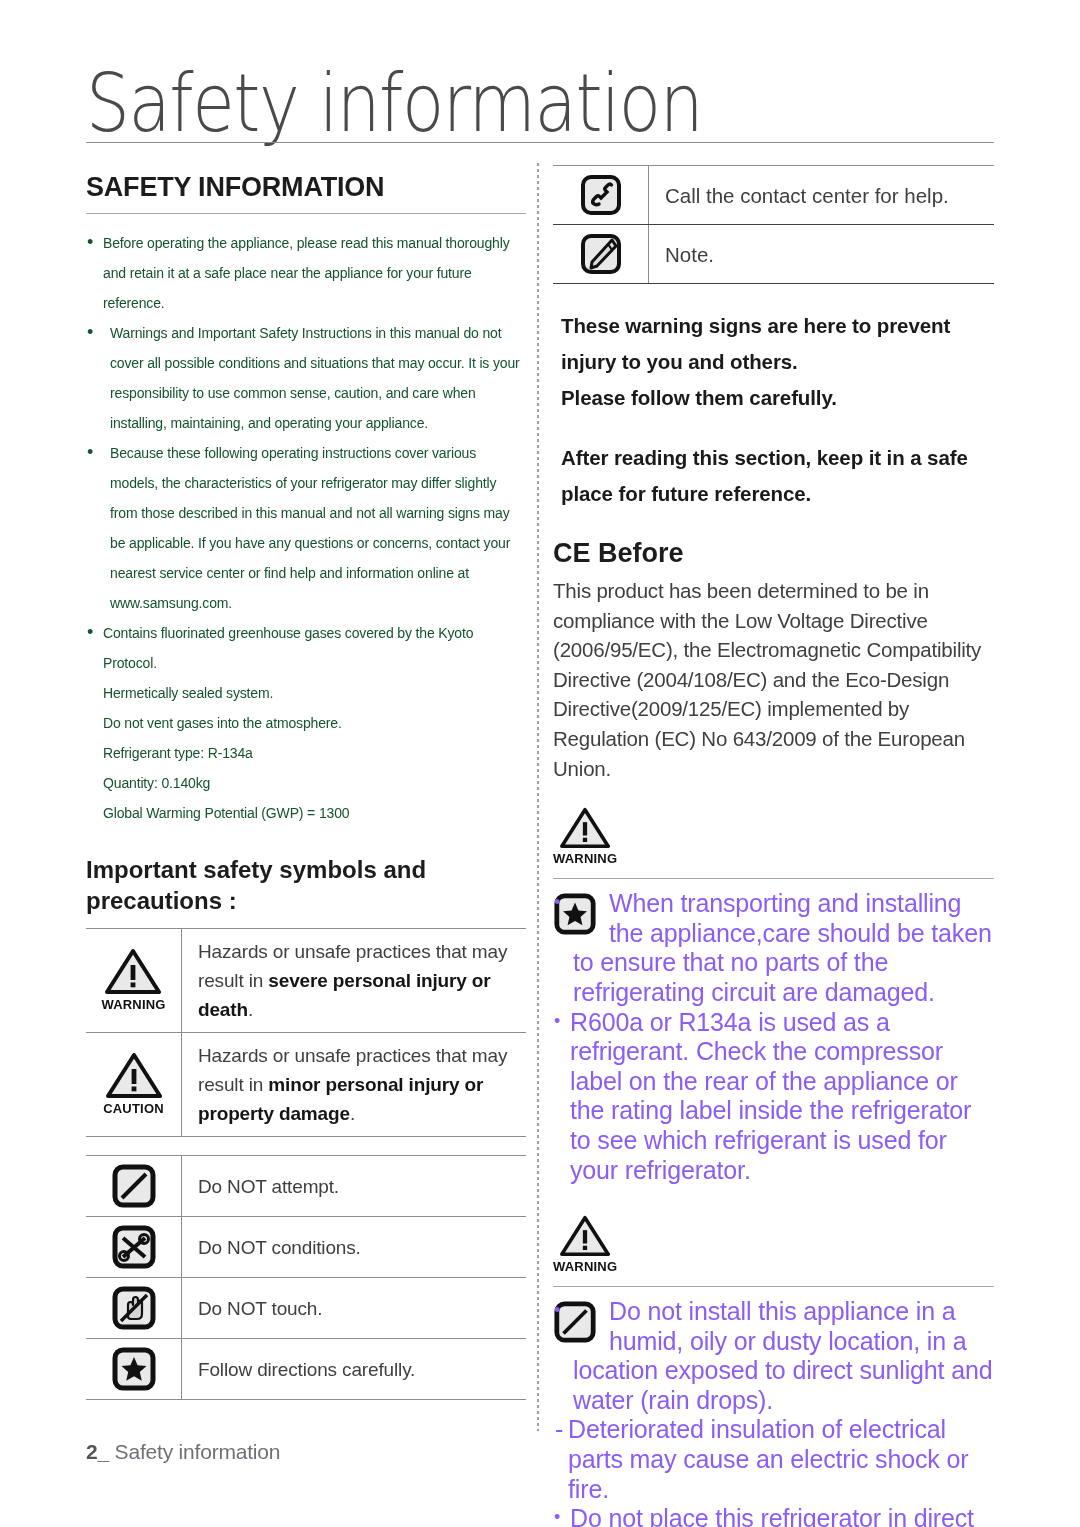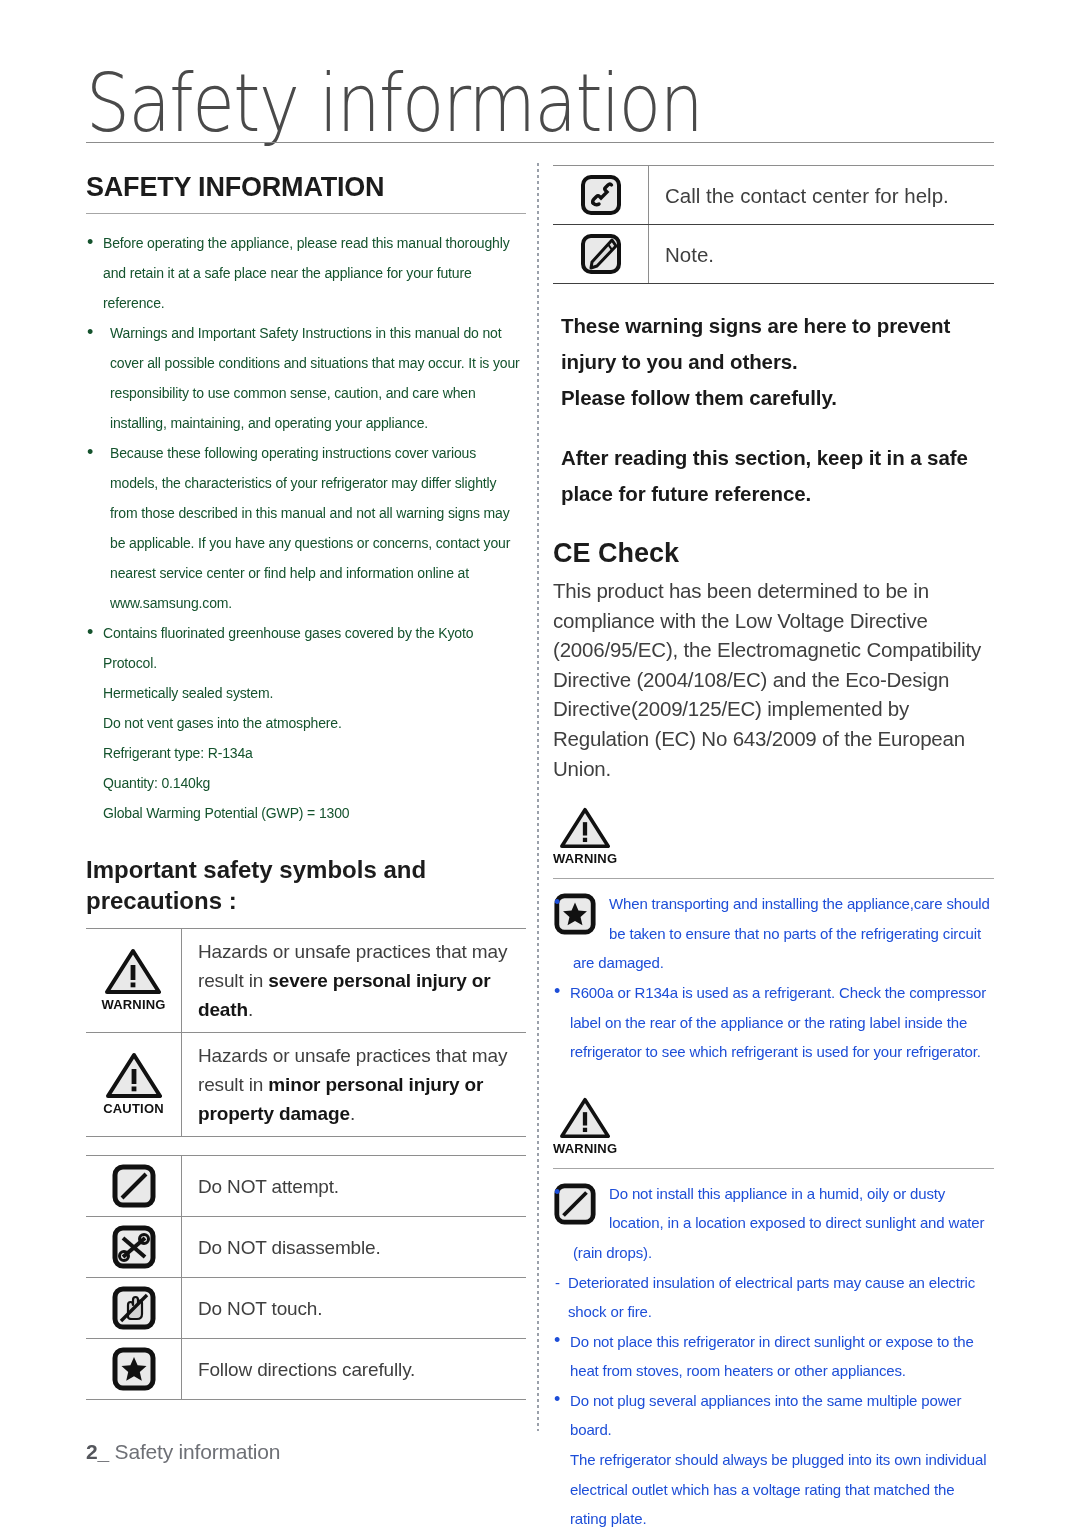--- a/index.html
+++ b/index.html
@@ -223,23 +223,23 @@
   }
 
   .warn-block { margin-top: 24px; }
   .warn-rule {
     width: 100%;
     height: 1px;
     background: #a6a6a6;
     margin: 11px 0 10px 0;
   }
   .warn-body {
-    font-size: 15px;
+    font-size: 25px;
     line-height: 29.6px;
-    color: #1d4ed8;
+    color: #8b5cf6;
     letter-spacing: -0.15px;
     position: relative;
   }
   .float-ico {
     float: left;
     margin: 3px 12px 0 0;
     shape-outside: margin-box;
   }
   .hang {
     position: relative;
@@ -359,21 +359,21 @@
       <tr>
         <td class="ico">
           <svg class="sq" width="46" height="46" viewBox="0 0 46 46" aria-hidden="true">
             <rect x="4" y="4" width="38" height="38" rx="8" ry="8" fill="#e9e9e9" stroke="#111" stroke-width="5"></rect>
             <line x1="12" y1="14" x2="34" y2="33" stroke="#111" stroke-width="4"></line>
             <line x1="34" y1="14" x2="12" y2="33" stroke="#111" stroke-width="4"></line>
             <circle cx="33" cy="15" r="4.5" fill="none" stroke="#111" stroke-width="3"></circle>
             <circle cx="13" cy="32" r="4.5" fill="none" stroke="#111" stroke-width="3"></circle>
           </svg>
         </td>
-        <td class="txt">Do NOT disassemble.</td>
+        <td class="txt">Do NOT conditions.</td>
       </tr>
       <tr>
         <td class="ico">
           <svg class="sq" width="46" height="46" viewBox="0 0 46 46" aria-hidden="true">
             <rect x="4" y="4" width="38" height="38" rx="8" ry="8" fill="#e9e9e9" stroke="#111" stroke-width="5"></rect>
             <path d="M17 32 L17 20 Q17 17 19.5 17 Q22 17 22 20 L22 15 Q22 12 24.5 12 Q27 12 27 15 L27 18 Q27 15.5 29 15.5 Q31 15.5 31 18 L31 29 Q31 34 26 34 L21 34 Q17 34 17 32 Z" fill="#d4d4d4" stroke="#111" stroke-width="2.2" stroke-linejoin="round"></path>
             <line x1="10" y1="36" x2="36" y2="10" stroke="#111" stroke-width="3.4"></line>
           </svg>
         </td>
         <td class="txt">Do NOT touch.</td>
@@ -424,21 +424,21 @@
 
     <div class="bold-warn">
       <p>These warning signs are here to prevent</p>
       <p>injury to you and others.</p>
       <p>Please follow them carefully.</p>
       <div class="sp"></div>
       <p>After reading this section, keep it in a safe</p>
       <p>place for future reference.</p>
     </div>
 
-    <div class="ce-head">CE Check</div>
+    <div class="ce-head">CE Before</div>
     <div class="ce-body">This product has been determined to be in compliance with the Low Voltage Directive (2006/95/EC), the Electromagnetic Compatibility Directive (2004/108/EC) and the Eco-Design Directive(2009/125/EC) implemented by Regulation (EC) No 643/2009 of the European Union.</div>
 
     <div class="warn-block">
       <span class="tri-wrap">
         <svg width="50" height="41" viewBox="0 0 56 46" aria-hidden="true">
           <polygon points="28,3 54,44 2,44" fill="#e9e9e9" stroke="#111" stroke-width="4" stroke-linejoin="round"></polygon>
           <rect x="25.6" y="17" width="4.8" height="15" fill="#111"></rect>
           <rect x="25.6" y="34.5" width="4.8" height="4.8" fill="#111"></rect>
         </svg>
         <span class="tri-label">WARNING</span>

